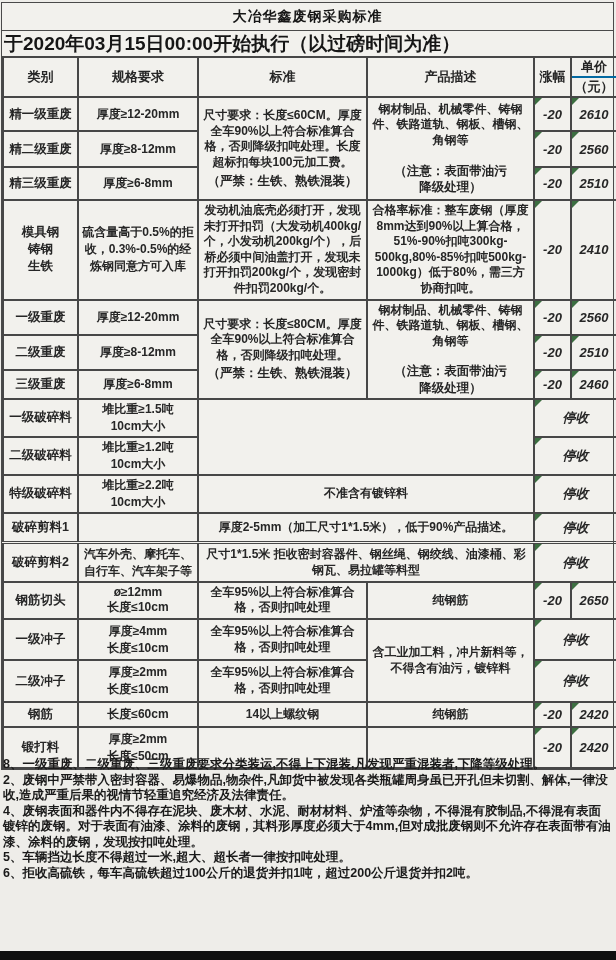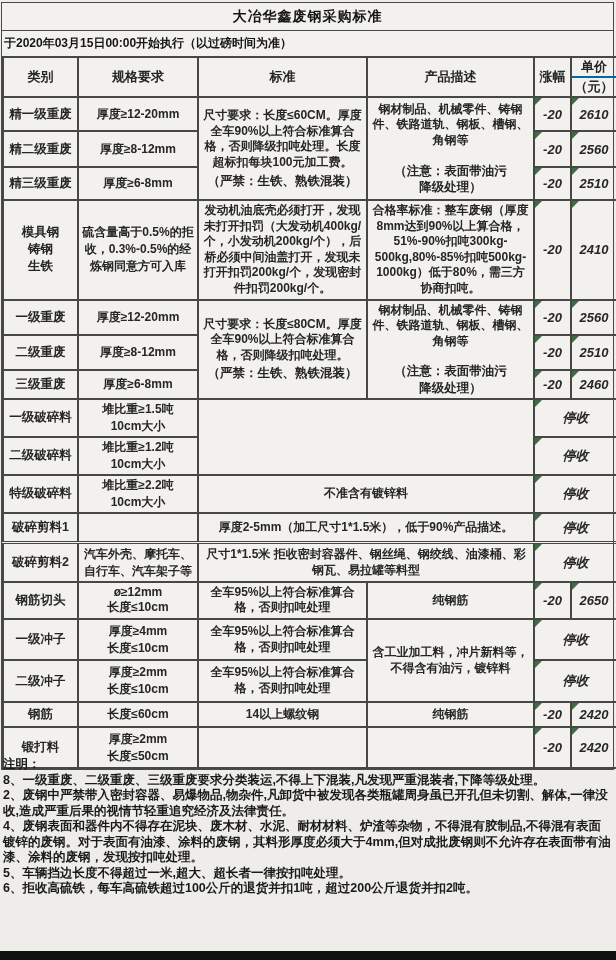--- a/index.html
+++ b/index.html
@@ -13,21 +13,21 @@
     position:absolute;left:1px;top:2px;width:613px;box-sizing:border-box;
     border:1px solid #4a4a4a;background:#f2f1ed;
   }
   .title{
     height:27px;line-height:27px;text-align:center;
     font-size:14px;font-weight:700;letter-spacing:1px;
     border-bottom:1px solid #4a4a4a;color:#161616;
   }
   .subtitle{
     height:25px;line-height:25px;text-align:left;padding-left:2px;
-    font-size:12px;font-weight:700;color:#161616;white-space:nowrap;
+    font-size:19px;font-weight:700;color:#161616;white-space:nowrap;
   }
   table{border-collapse:collapse;width:100%;table-layout:fixed;}
   th,td{
     border:2px solid #474747;padding:1px 2px;text-align:center;vertical-align:middle;
     font-size:12px;font-weight:600;color:#262626;overflow:hidden;
   }
   thead th{font-size:13px;font-weight:700;}
   .price-h{padding:0;}
   .price-h .ph1{border-bottom:2px solid #0369a1;height:18px;line-height:18px;}
   .price-h .ph2{height:18px;line-height:18px;}
@@ -219,21 +219,20 @@
         <td class="std"></td>
         <td class="desc"></td>
         <td class="chg flag">-20<span class="tri" style="border-top-color: rgb(60, 110, 65);"></span></td>
         <td class="price flag">2420<span class="tri" style="border-top-color: rgb(60, 110, 65);"></span></td>
       </tr>
     </tbody>
   </table>
 </div>
 
 <div class="notes">
-  <div class="note-line">注明：</div>
   <div class="note-line">8、一级重废、二级重废、三级重废要求分类装运,不得上下混装,凡发现严重混装者,下降等级处理。</div>
   <div class="note-line">2、废钢中严禁带入密封容器、易爆物品,物杂件,凡卸货中被发现各类瓶罐周身虽已开孔但未切割、解体,一律没收,造成严重后果的视情节轻重追究经济及法律责任。</div>
   <div class="note-line">4、废钢表面和器件内不得存在泥块、废木材、水泥、耐材材料、炉渣等杂物，不得混有胶制品,不得混有表面镀锌的废钢。对于表面有油漆、涂料的废钢，其料形厚度必须大于4mm,但对成批废钢则不允许存在表面带有油漆、涂料的废钢，发现按扣吨处理。</div>
   <div class="note-line">5、车辆挡边长度不得超过一米,超大、超长者一律按扣吨处理。</div>
   <div class="note-line">6、拒收高硫铁，每车高硫铁超过100公斤的退货并扣1吨，超过200公斤退货并扣2吨。</div>
 </div>
 
 <div class="bottom-bar"></div>
 
 </body></html>

